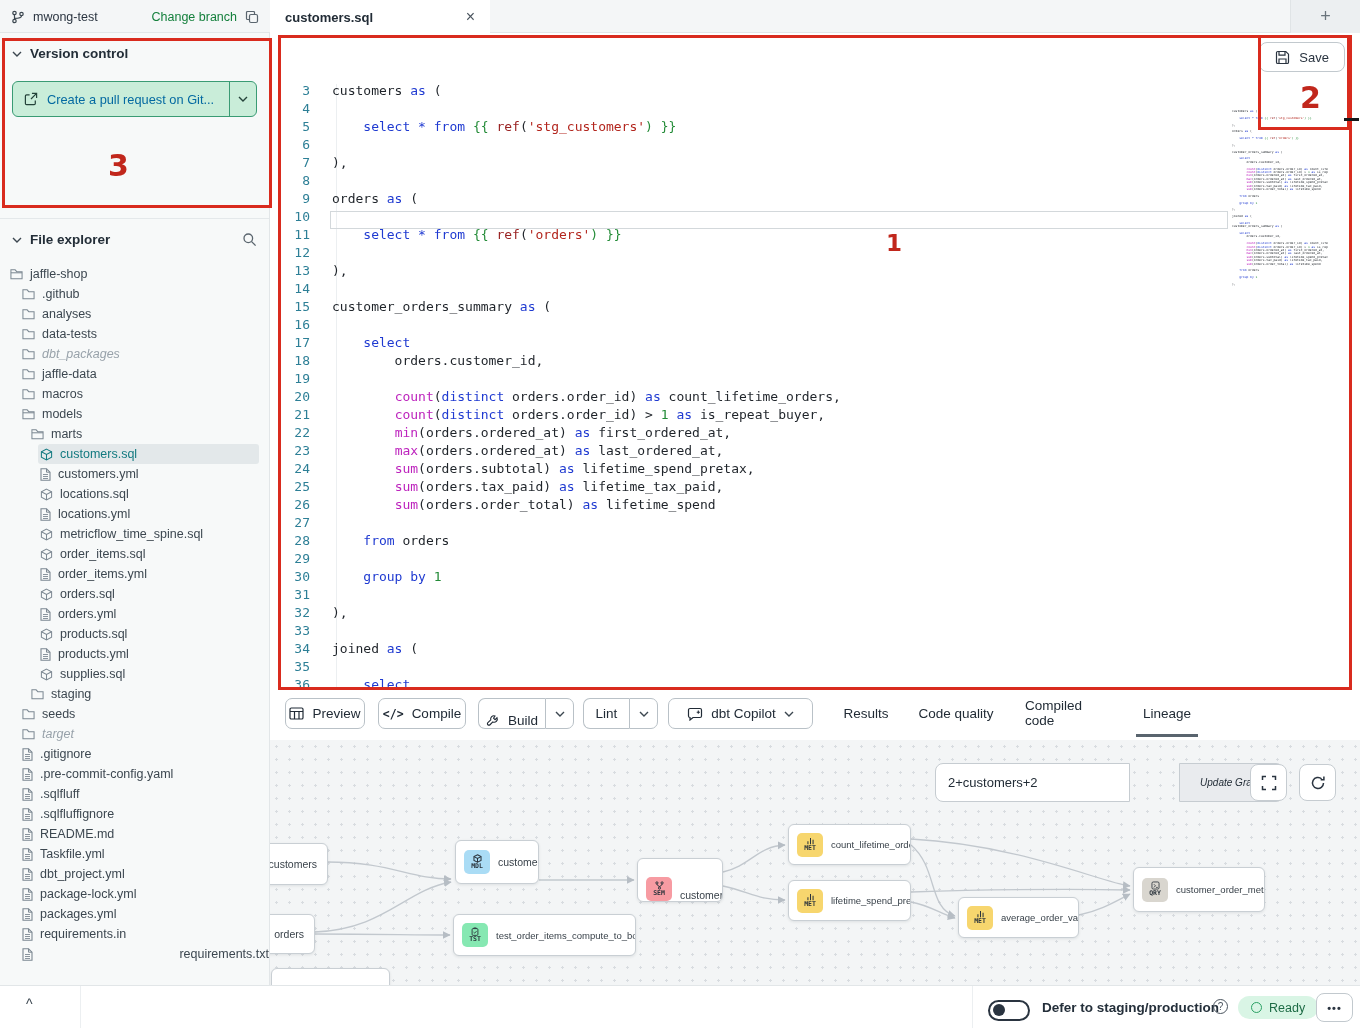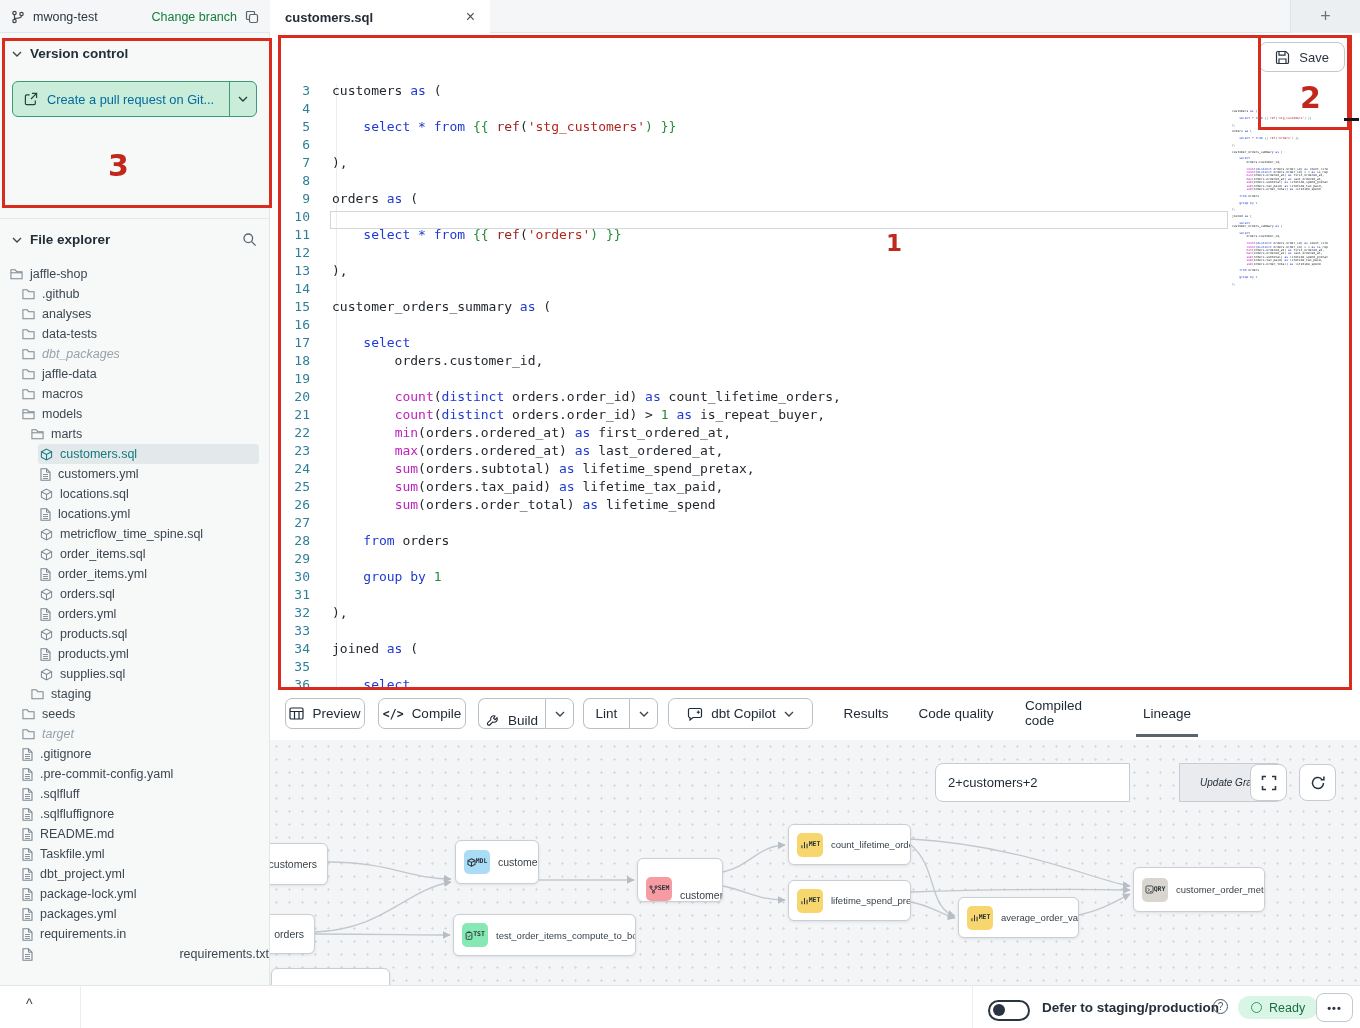--- a/index.html
+++ b/index.html
@@ -60,21 +60,21 @@
   .tabline{position:absolute;left:866px;top:44px;width:62px;height:3px;background:#59646e;}
 
   
   .lineage{position:absolute;left:270px;top:740px;width:1090px;height:245px;background:#f3f5f6;
            background-image:radial-gradient(#d8dce0 1px,transparent 1.2px);background-size:13px 13px;overflow:hidden;}
   .edges{position:absolute;left:0;top:0;}
   .node{position:absolute;background:#fff;border:1px solid #c9cfd4;border-radius:6px;box-shadow:0 1px 3px rgba(30,40,50,.10);
         display:flex;align-items:center;gap:8px;padding:0 8px;box-sizing:border-box;font-size:10.5px;color:#39424a;white-space:nowrap;overflow:hidden;cursor:pointer;}
   .node.plain{justify-content:flex-end;padding-right:10px;}
   .node.small{font-size:9.5px;}
-  .badge{width:26px;height:24px;border-radius:5px;flex:none;display:flex;flex-direction:row;align-items:center;justify-content:center;
+  .badge{width:26px;height:24px;border-radius:5px;flex:none;display:flex;flex-direction:column;align-items:center;justify-content:center;
          font-size:6.5px;font-weight:700;color:#2a333b;line-height:1.1;font-family:"DejaVu Sans Mono",monospace;}
   .b-MDL{background:#aadcf5;} .b-SEM{background:#f79ba2;} .b-TST{background:#86e8b2;} .b-MET{background:#f7d66e;} .b-QRY{background:#d9d6cf;}
   .lsearch{position:absolute;left:665px;top:23px;width:195px;height:39px;background:#fff;border:1px solid #c6ccd1;border-radius:8px 0 0 8px;
            padding:0 12px;font-size:13px;color:#222c36;box-sizing:border-box;font-family:"Liberation Sans",sans-serif;outline:none;}
   .lupdate{position:absolute;left:909px;top:23px;width:105px;height:39px;background:#e9ebee;border:1px solid #c6ccd1;border-radius:0 8px 8px 0;
            display:flex;align-items:center;justify-content:center;font-size:10px;color:#222c36;box-sizing:border-box;cursor:pointer;font-style:italic;}
   .lsq{position:absolute;top:24px;width:37px;height:37px;background:#fff;border:1px solid #c6ccd1;border-radius:8px;display:flex;align-items:center;justify-content:center;box-sizing:border-box;cursor:pointer;}
 
   
   .statusbar{position:absolute;left:0;top:985px;width:1360px;height:43px;background:#fff;border-top:1px solid #e2e6e8;box-sizing:border-box;}

